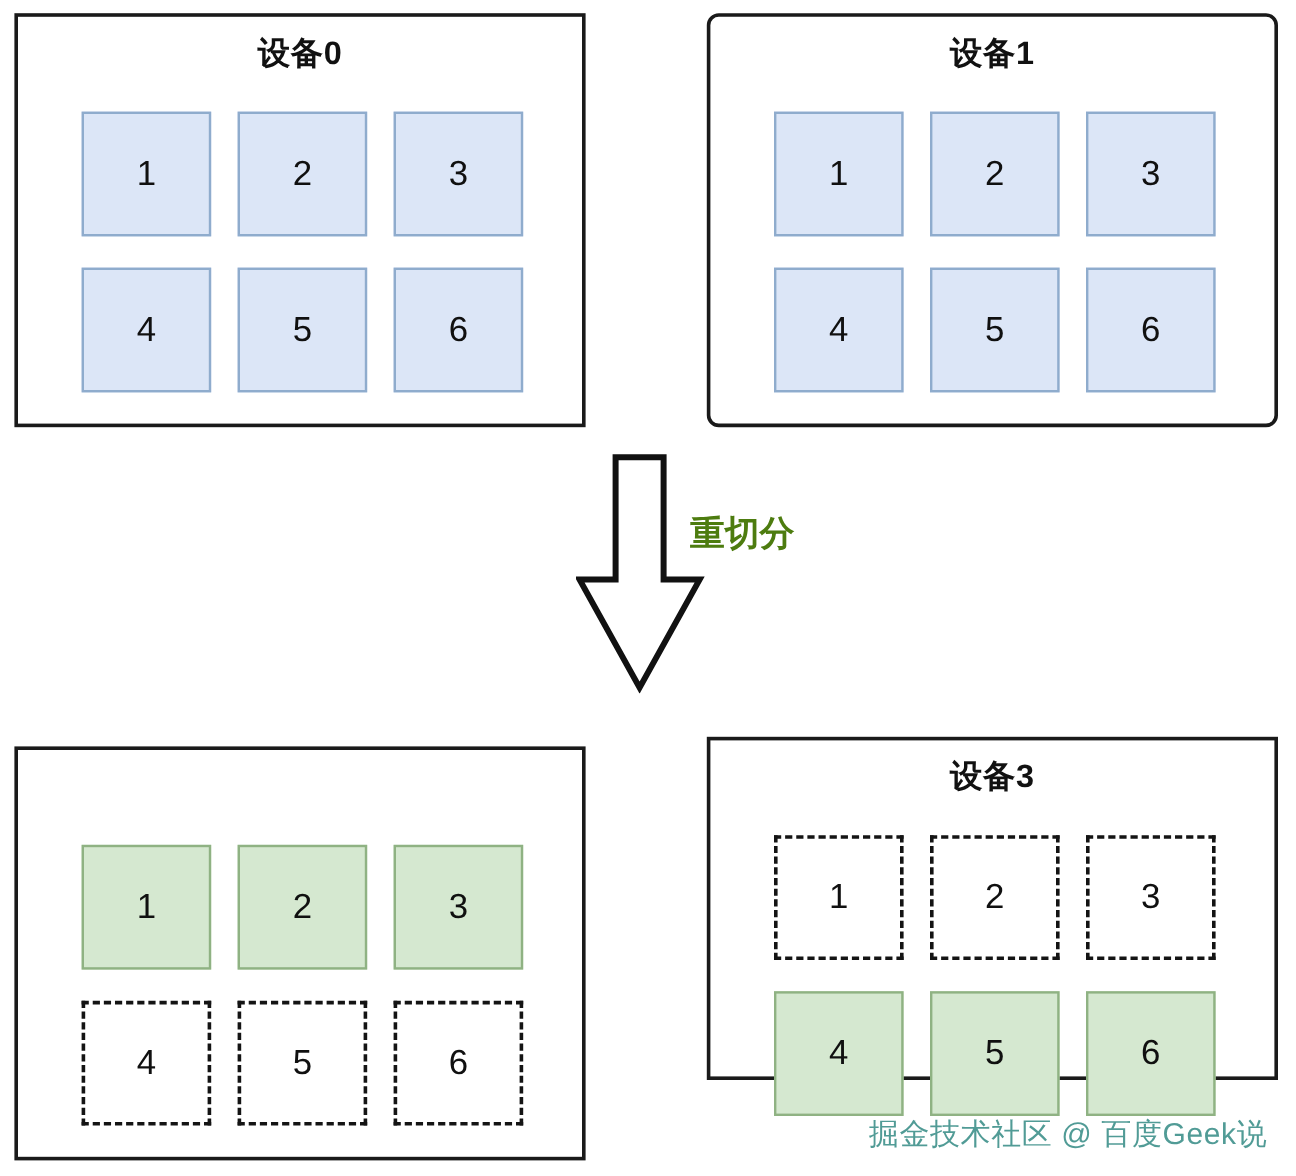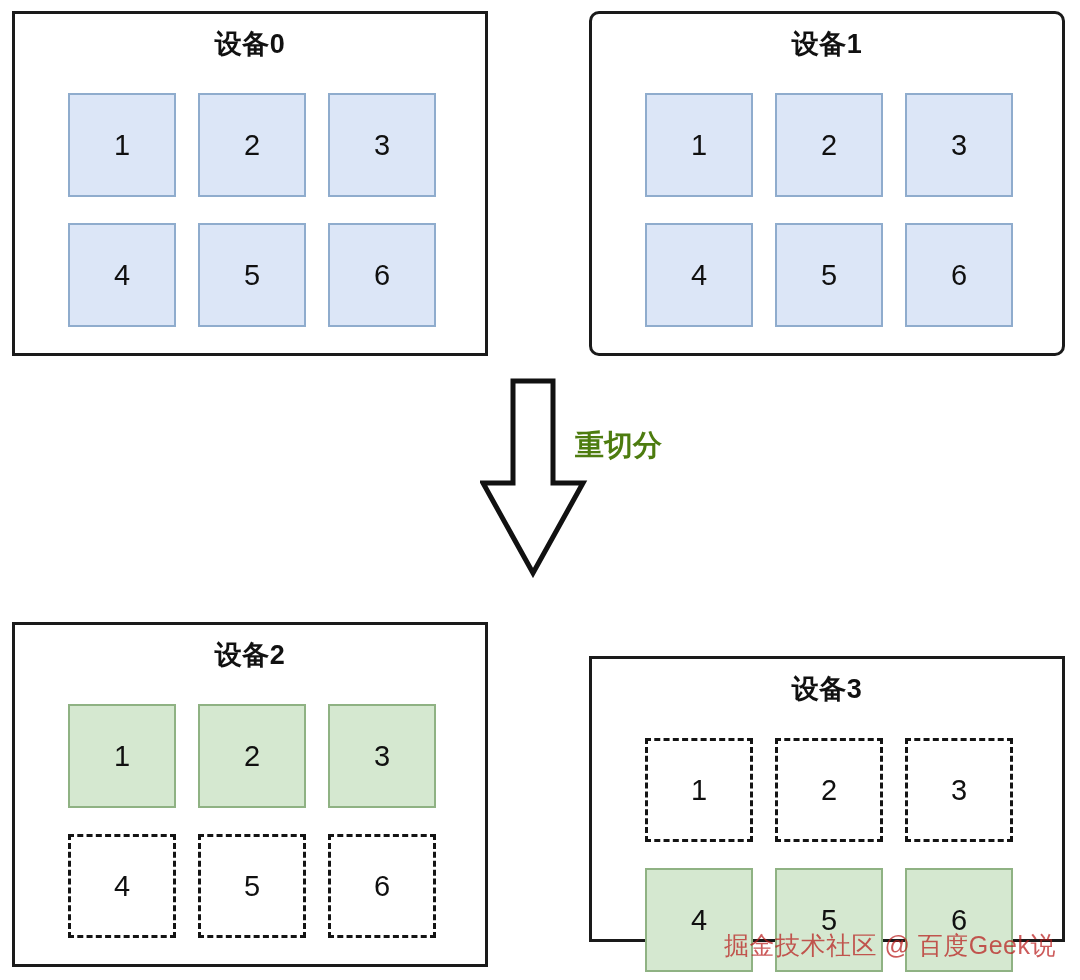--- a/index.html
+++ b/index.html
@@ -75,21 +75,21 @@
   }
   .cell.dashed {
     background: #ffffff;
     border: 3px dashed #141414;
   }
 
   
   #panel-device0 { left: 12px;  top: 11px;  width: 476px; height: 345px; }
   #panel-device1 { left: 589px; top: 11px;  width: 476px; height: 345px; border-radius: 10px; }
   #panel-device2 { left: 12px;  top: 622px; width: 476px; height: 345px; }
-  #panel-device3 { left: 589px; top: 656px; width: 476px; height: 286px; }
+  #panel-device3 { left: 589px; top: 614px; width: 476px; height: 286px; }
 
   
   #arrow-block {
     position: absolute;
     left: 480px;
     top: 378px;
     width: 110px;
     height: 200px;
   }
   #arrow-block svg {
@@ -108,21 +108,21 @@
     white-space: nowrap;
   }
 
   
   #watermark {
     position: absolute;
     left: 724px;
     top: 930px;
     font-size: 25px;
     line-height: 30px;
-    color: #b91c1c;
+    color: #0f766e;
     opacity: 0.72;
     white-space: nowrap;
     letter-spacing: 0.5px;
   }
 </style>
 </head>
 <body>
 
 <div id="canvas">
 
@@ -175,21 +175,20 @@
   </div>
 
   <div id="arrow-block">
     <svg viewBox="0 0 110 200" xmlns="http://www.w3.org/2000/svg">
       <polygon points="33,3 73,3 73,105 103,105 53,195 3,105 33,105" fill="#ffffff" stroke="#111111" stroke-width="5" stroke-linejoin="miter"></polygon>
     </svg>
   </div>
   <div id="arrow-label">重切分</div>
 
   <div class="panel" id="panel-device2">
-    <div class="panel-title">设备2</div>
     <div class="grid">
       <div class="cell green">
           <span>1</span>
         </div>
       <div class="cell green">
           <span>2</span>
         </div>
       <div class="cell green">
           <span>3</span>
         </div>

